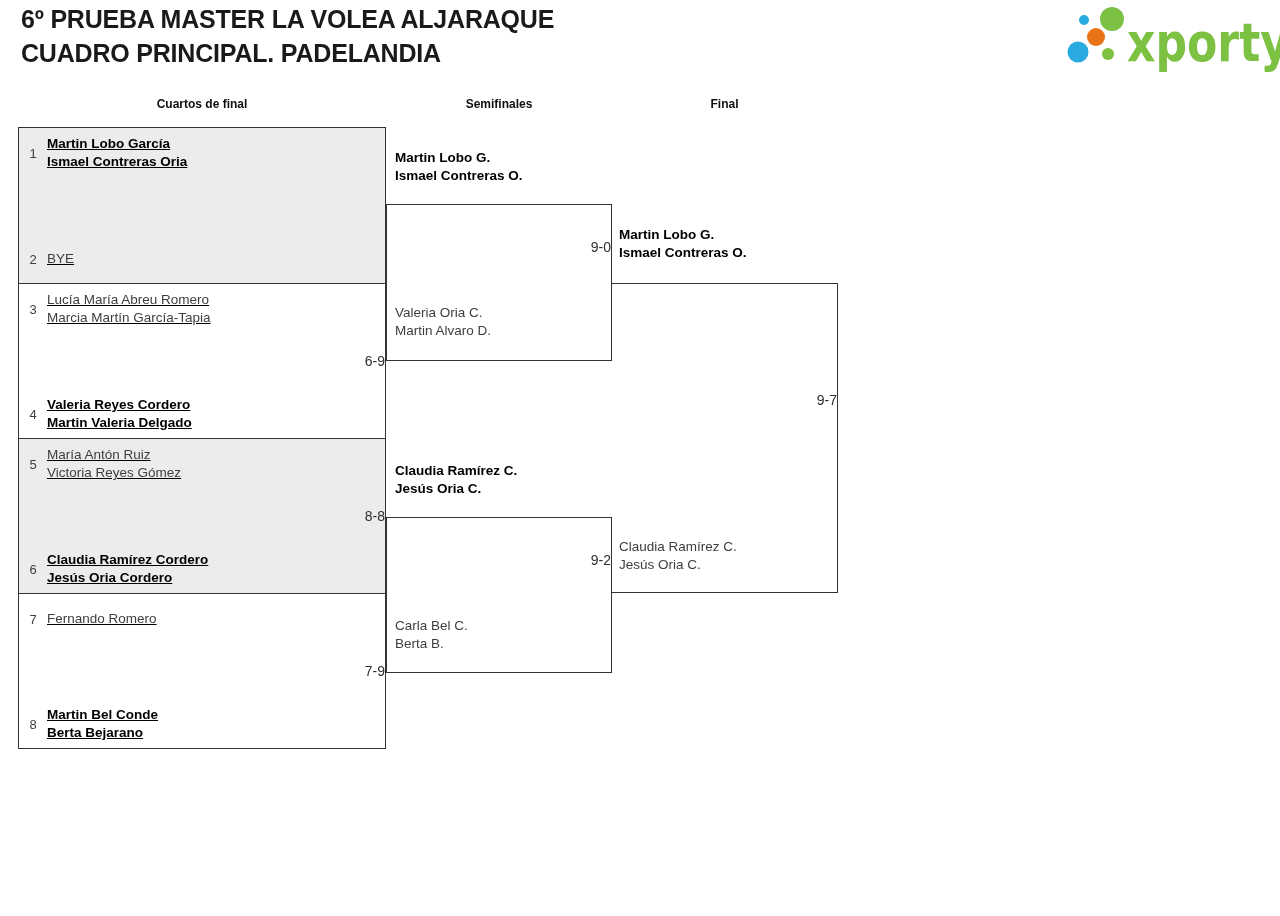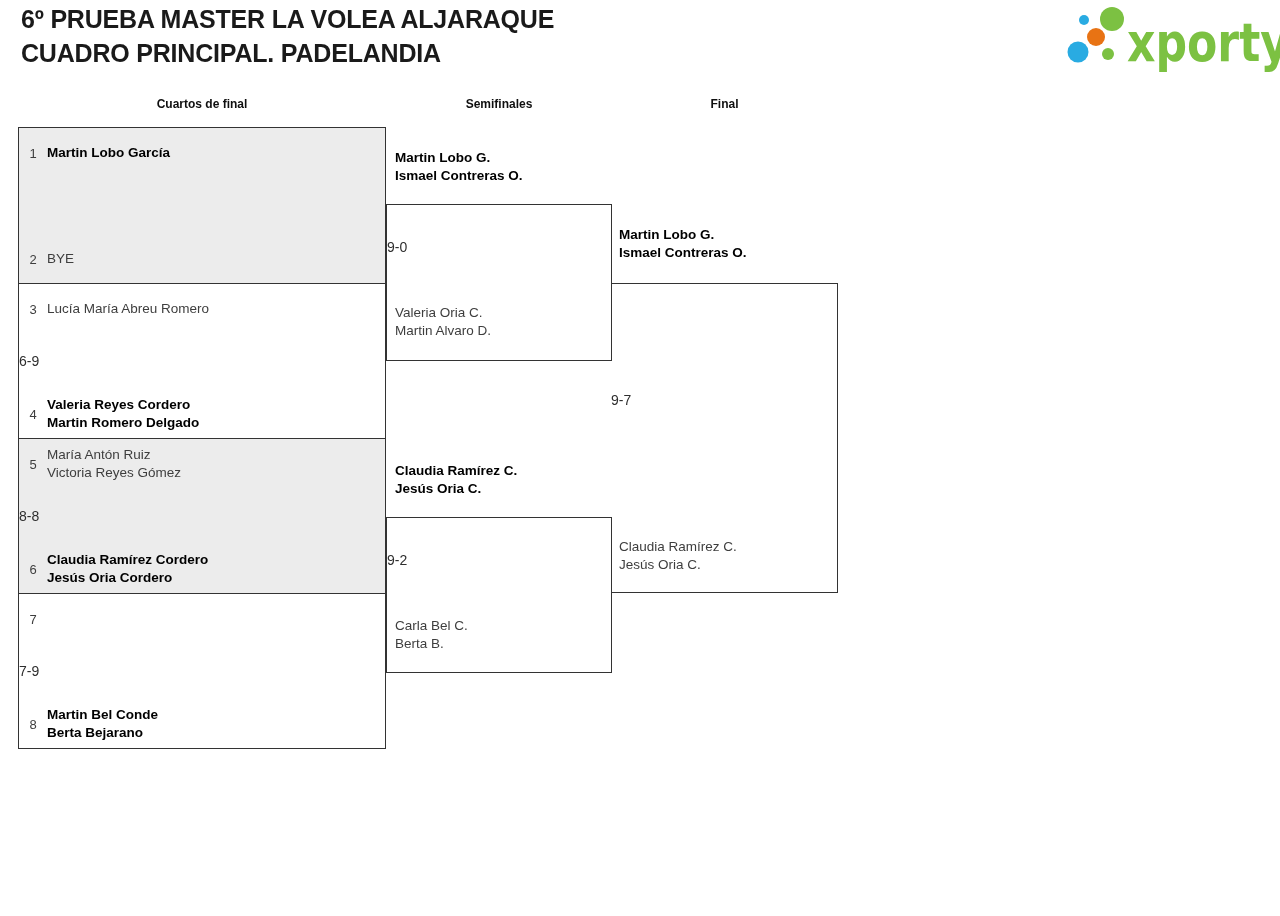--- a/index.html
+++ b/index.html
@@ -81,35 +81,35 @@
     gap: 7px;
   }
   .entry-top    { top: 7px; }
   .entry-bottom { bottom: 6px; }
   .seed {
     min-width: 14px;
     text-align: center;
     font-size: 13px;
     color: #3e3e3e;
   }
-  .names { flex: 1; }
+  .names { flex: 1; text-decoration: underline; }
   .team-line {
     font-size: 13.5px;
     line-height: 18px;
     color: #3e3e3e;
     white-space: nowrap;
   }
   .team-line:empty { display: none; }
   .winner .team-line { font-weight: 700; color: #000000; }
 
   .score {
     position: absolute;
     left: 0;
     right: 0;
-    text-align: left;
+    text-align: right;
     font-size: 14px;
     line-height: 18px;
     color: #2e2e2e;
   }
   .score-mid { top: 50%; transform: translateY(-50%); }
   .score-sf  { top: 33px; }
   .score-fin { top: 107px; }
 
   
   .team-above {
@@ -147,45 +147,47 @@
 
   <div class="round-header rh-1">Cuartos de final</div>
   <div class="round-header rh-2">Semifinales</div>
   <div class="round-header rh-3">Final</div>
 
   <div class="box qf qf1 shaded">
     <div class="entry entry-top">
       <span class="seed">1</span>
       <div class="names winner">
         <div class="team-line">Martin Lobo García</div>
+        <div class="team-line">Ismael Contreras Oria</div>
       </div>
     </div>
     <div class="score score-mid"></div>
     <div class="entry entry-bottom">
       <span class="seed">2</span>
       <div class="names">
         <div class="team-line">BYE</div>
 
       </div>
     </div>
   </div>
 
   <div class="box qf qf2">
     <div class="entry entry-top">
       <span class="seed">3</span>
       <div class="names">
         <div class="team-line">Lucía María Abreu Romero</div>
+        <div class="team-line">Marcia Martín García-Tapia</div>
       </div>
     </div>
     <div class="score score-mid">6-9</div>
     <div class="entry entry-bottom">
       <span class="seed">4</span>
       <div class="names winner">
         <div class="team-line">Valeria Reyes Cordero</div>
-        <div class="team-line">Martin Romero Delgado</div>
+        <div class="team-line">Martin Valeria Delgado</div>
       </div>
     </div>
   </div>
 
   <div class="box qf qf3 shaded">
     <div class="entry entry-top">
       <span class="seed">5</span>
       <div class="names">
         <div class="team-line">María Antón Ruiz</div>
         <div class="team-line">Victoria Reyes Gómez</div>
@@ -198,20 +200,21 @@
         <div class="team-line">Claudia Ramírez Cordero</div>
         <div class="team-line">Jesús Oria Cordero</div>
       </div>
     </div>
   </div>
 
   <div class="box qf qf4">
     <div class="entry entry-top">
       <span class="seed">7</span>
       <div class="names">
+        <div class="team-line">Fernando Romero</div>
       </div>
     </div>
     <div class="score score-mid">7-9</div>
     <div class="entry entry-bottom">
       <span class="seed">8</span>
       <div class="names winner">
         <div class="team-line">Martin Bel Conde</div>
         <div class="team-line">Berta Bejarano</div>
       </div>
     </div>

